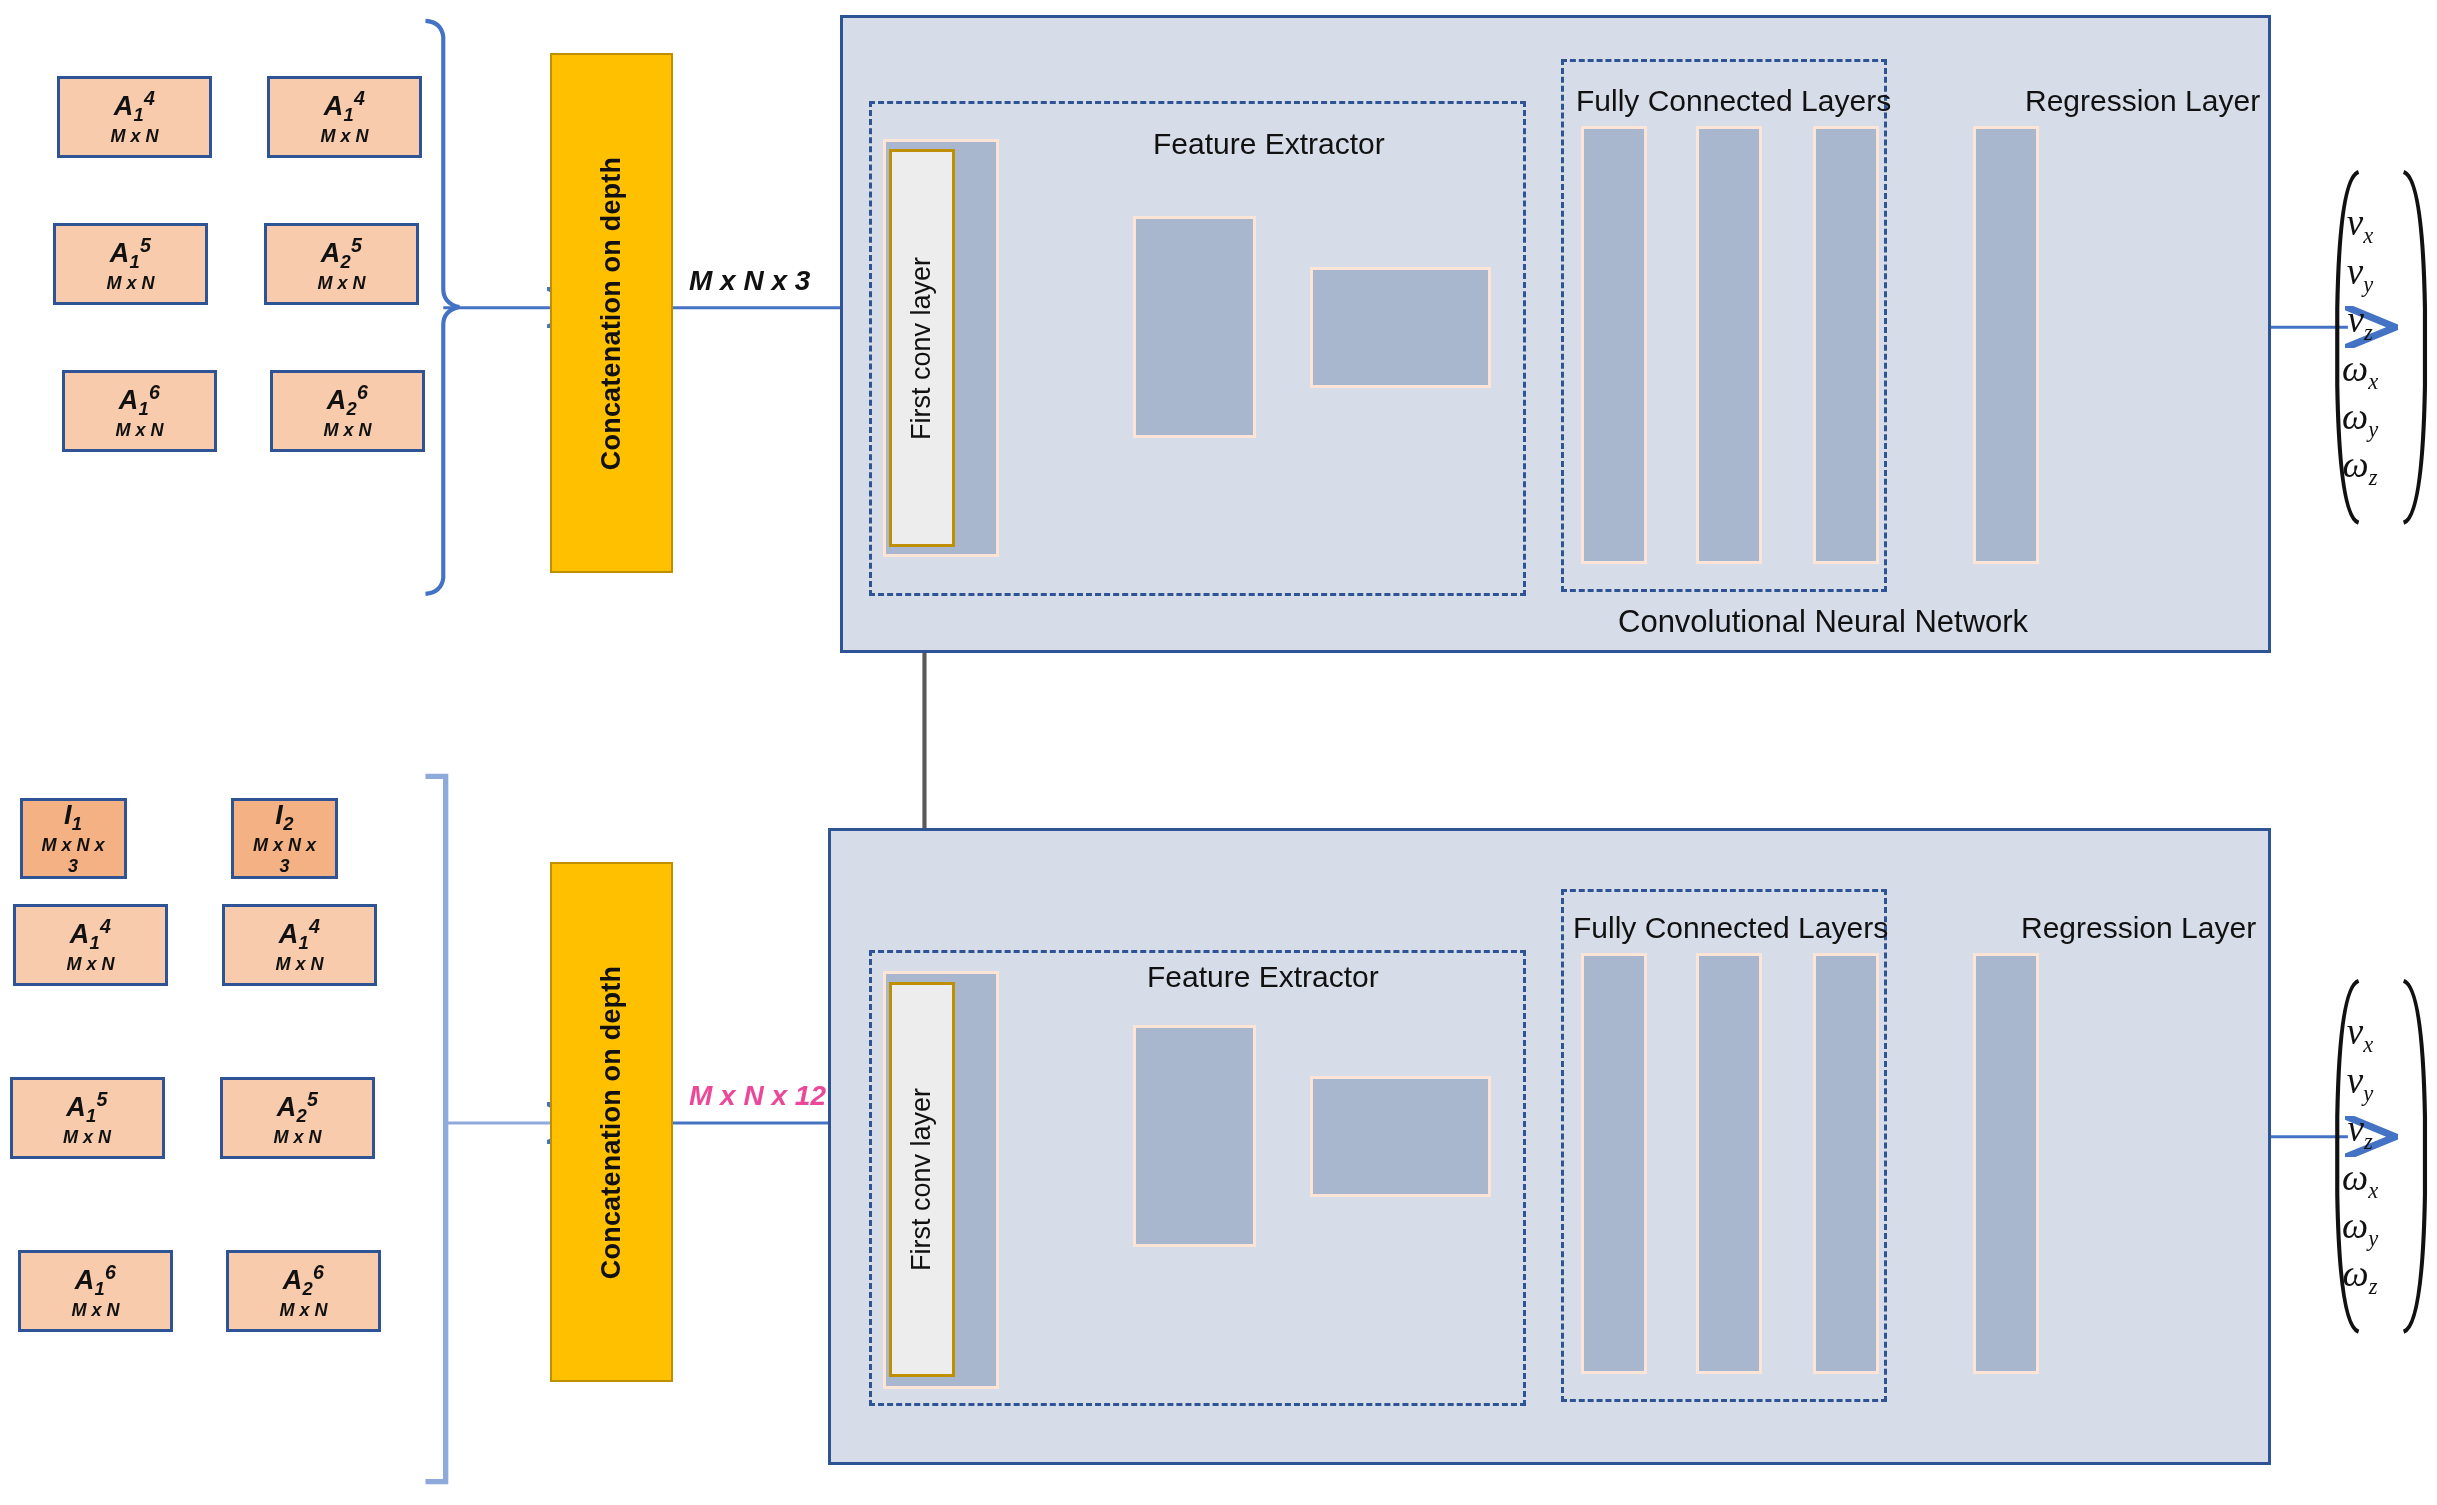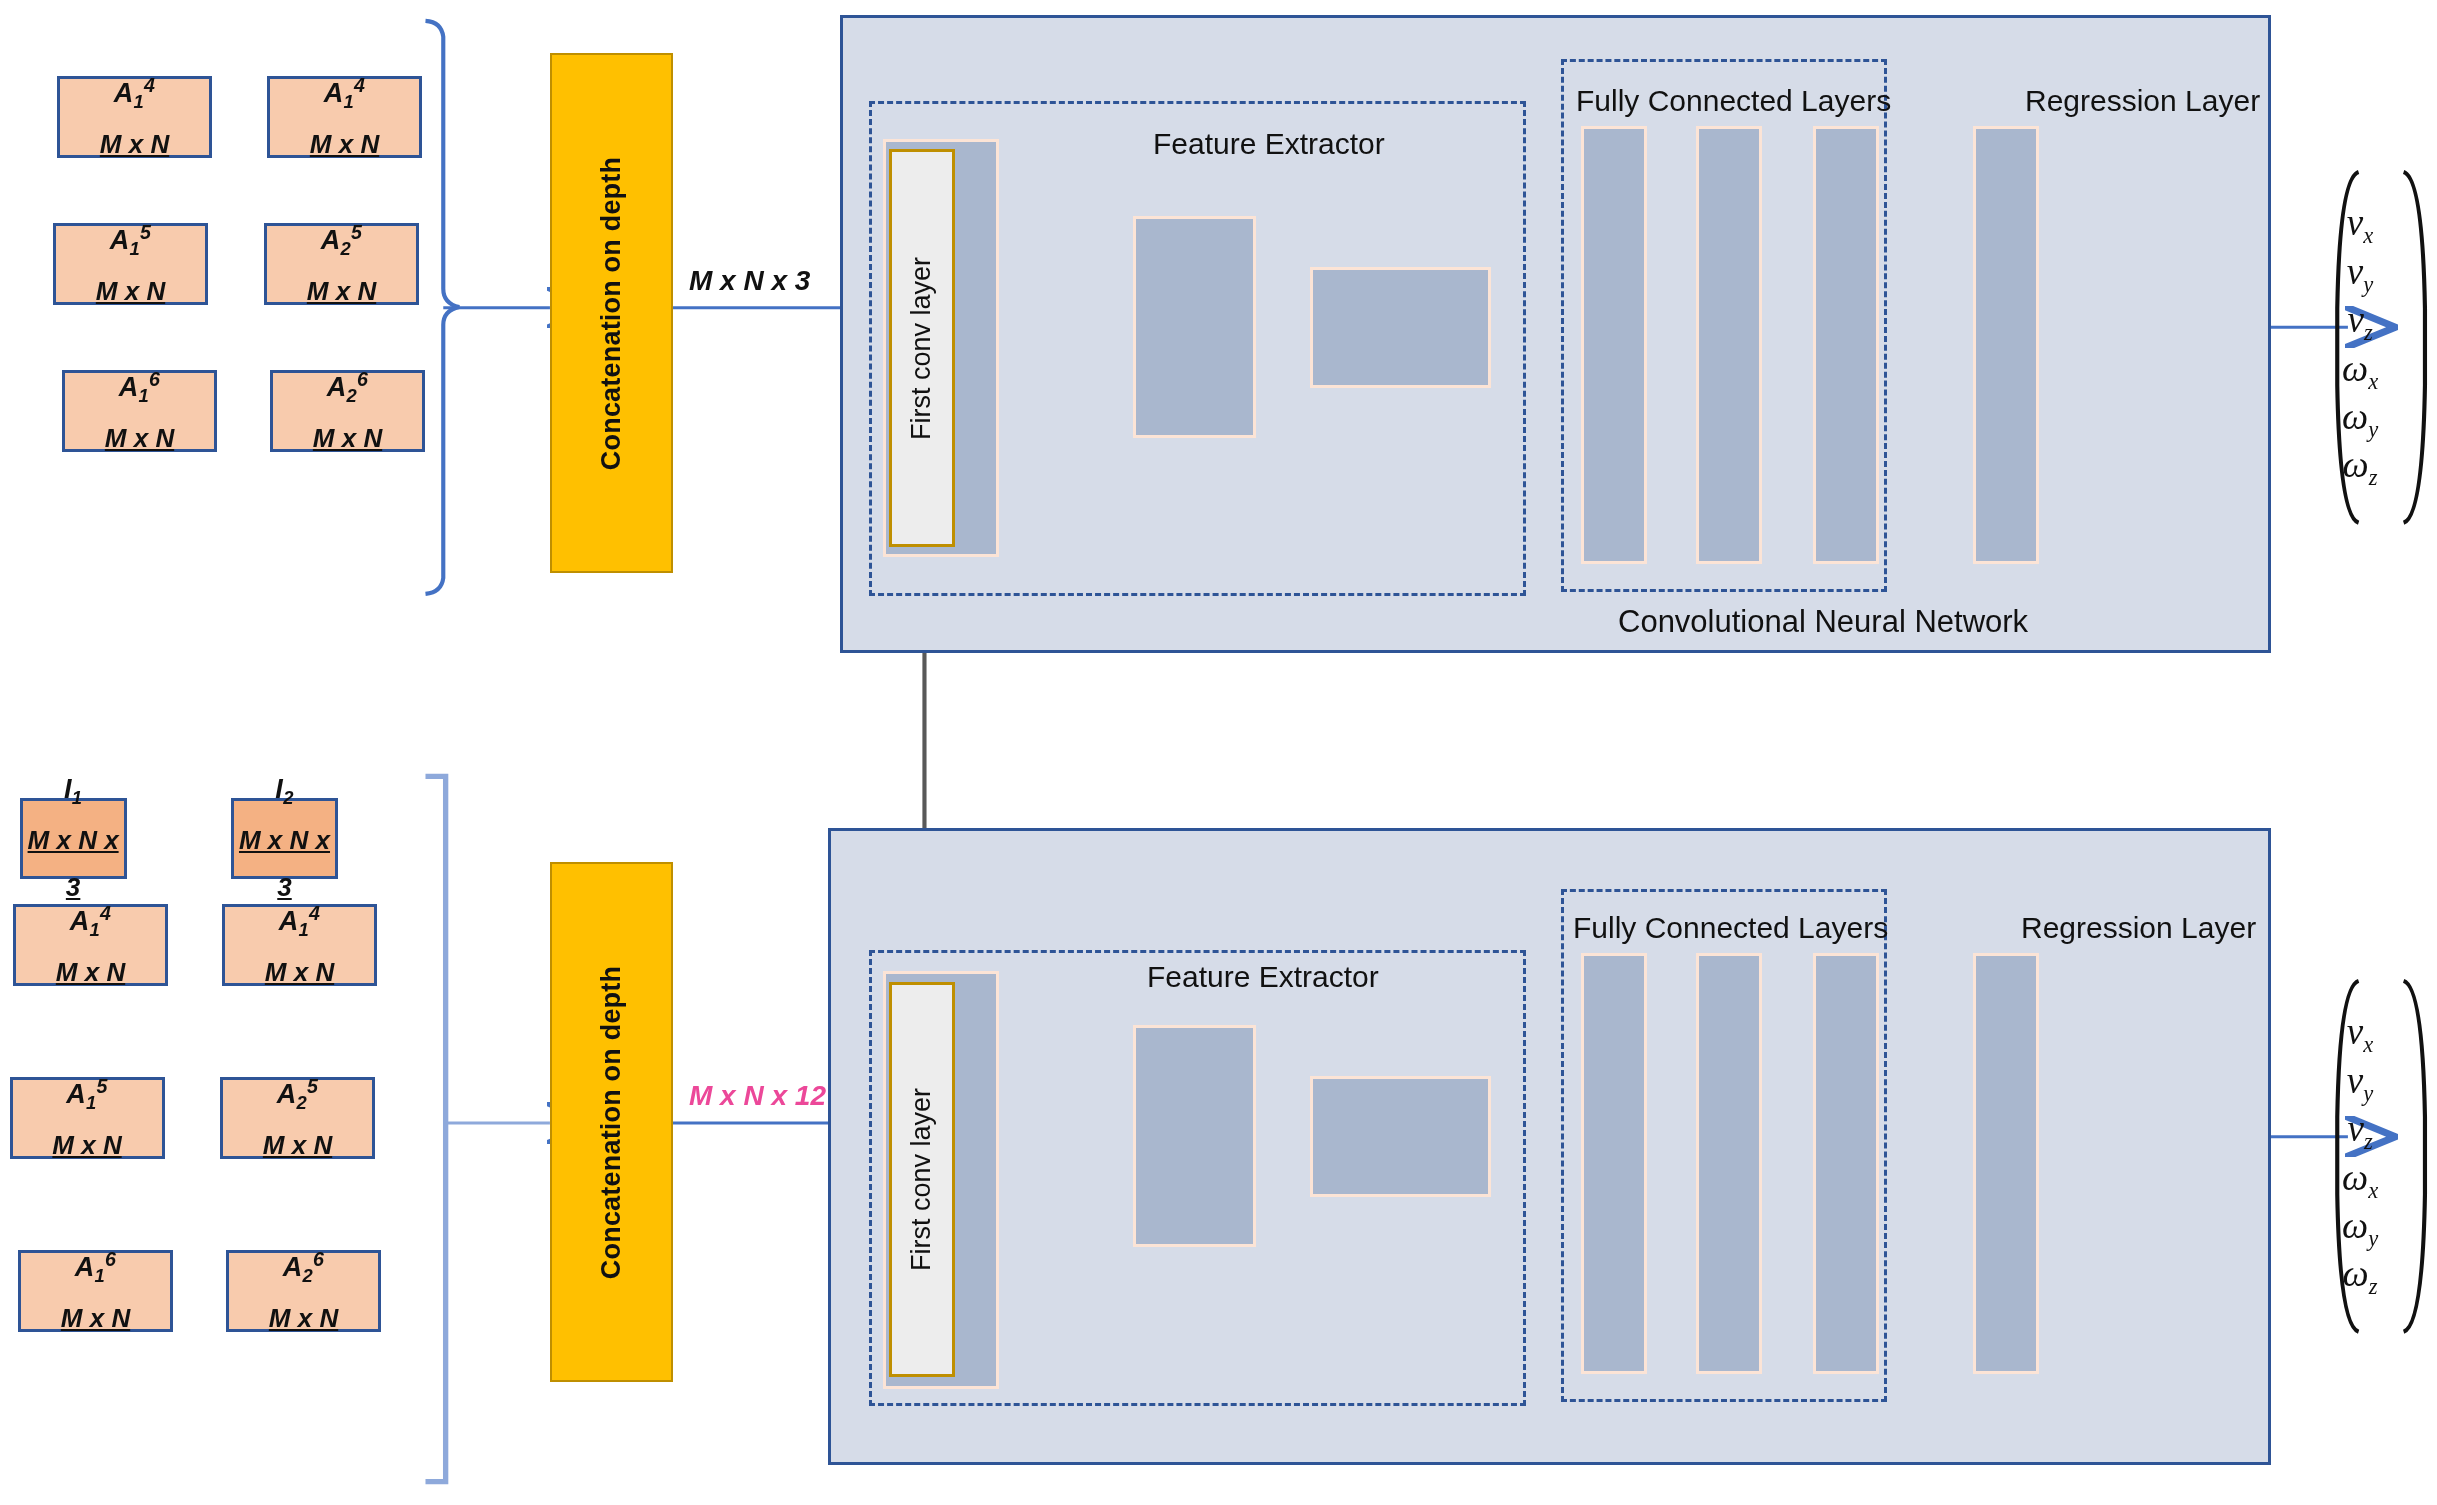--- a/index.html
+++ b/index.html
@@ -5,25 +5,25 @@
   html,body{margin:0;padding:0;background:#ffffff;}
   body{font-family:"Liberation Sans",sans-serif;}
   #stage{position:relative;width:2438px;height:1506px;background:#fff;overflow:hidden;}
 
   .abs{position:absolute;box-sizing:border-box;}
 
   
   .tile{
     background:#F8CBAD;border:3px solid #2E5496;
     display:flex;flex-direction:column;align-items:center;justify-content:center;
-    font-style:italic;font-weight:bold;color:#111;line-height:1.18;text-align:center;gap:16px;
+    font-style:italic;font-weight:bold;color:#111;line-height:1.18;text-align:center;
   }
   .tile.img{background:#F4B183;}
   .tile .lab{font-size:27px;letter-spacing:0.3px;}
-  .tile .dim{font-size:26px;text-decoration:underline;}
+  .tile .dim{font-size:18px;}
   .tile .sup{font-size:19.6px;vertical-align:super;}
   .tile .sub{font-size:18.4px;vertical-align:sub;}
 
   
   .concat{
     background:#FFC000;border:2.4px solid #BF8F00;
     display:flex;align-items:center;justify-content:center;
   }
   .concat span{
     transform:rotate(-90deg);white-space:nowrap;

